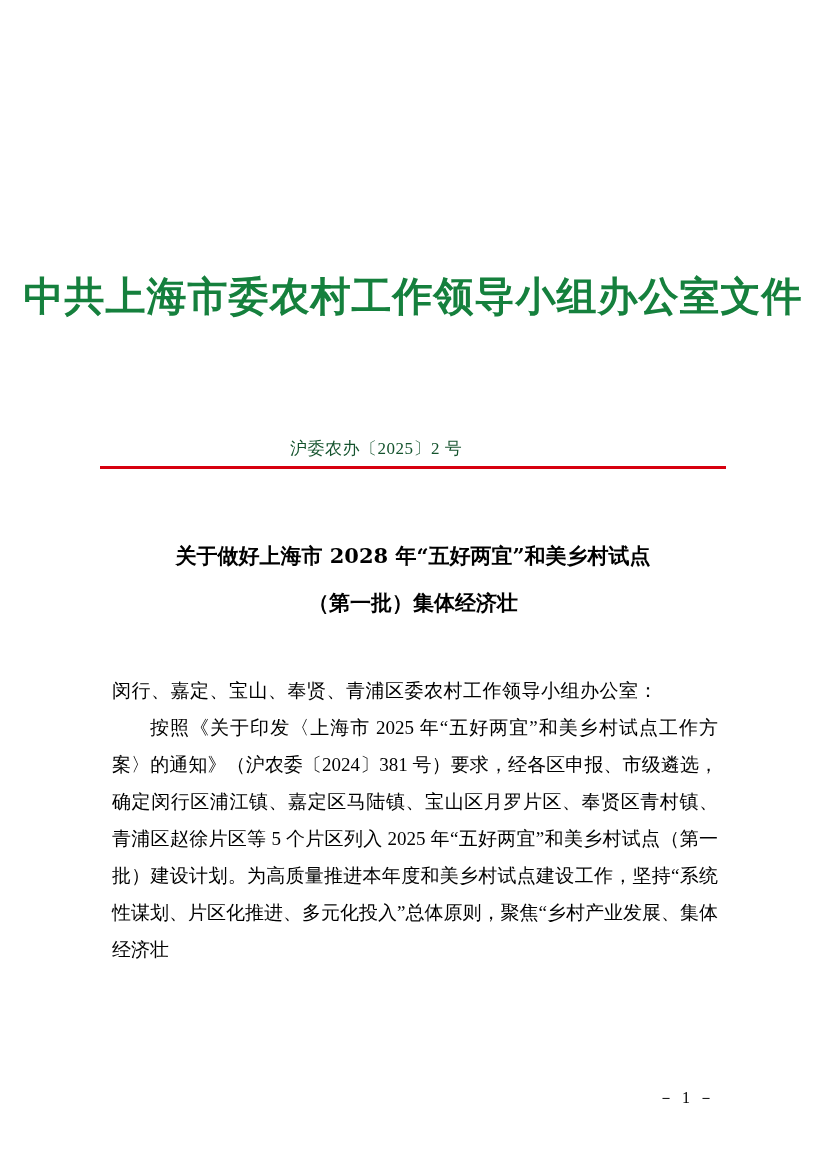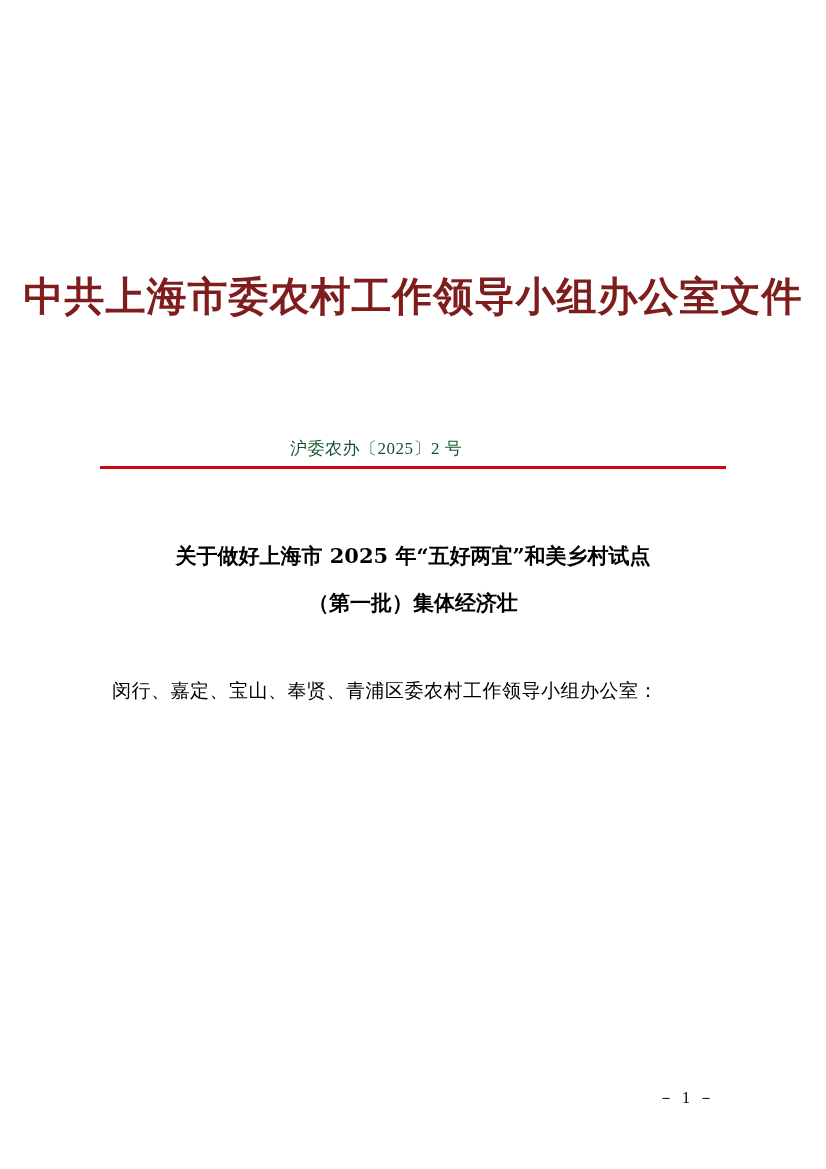--- a/index.html
+++ b/index.html
@@ -24,21 +24,21 @@
   }
   
   .masthead {
     position: absolute;
     left: 0;
     right: 0;
     top: 272px;
     text-align: center;
   }
   .masthead-title {
-    color: #7f1d1d;
+    color: #15803d;
     font-family: "DejaVu Serif", "Liberation Serif", serif;
     font-weight: bold;
     font-size: 40px;
     letter-spacing: 1px;
     line-height: 1.2;
     white-space: nowrap;
   }
   
   .doc-number {
     position: absolute;
@@ -110,23 +110,24 @@
 
   <div class="masthead">
     <div class="masthead-title">中共上海市委农村工作领导小组办公室文件</div>
   </div>
 
   <div class="doc-number">沪委农办〔2025〕2 号</div>
 
   <div class="red-rule"></div>
 
   <div class="doc-title">
-    <span class="line1">关于做好上海市 2025 年“五好两宜”和美乡村试点</span>
+    <span class="line1">关于做好上海市 2028 年“五好两宜”和美乡村试点</span>
     <span class="line2">（第一批）集体经济壮</span>
   </div>
 
   <div class="body-text">
     <p class="recipients">闵行、嘉定、宝山、奉贤、青浦区委农村工作领导小组办公室：</p>
+    <p class="indent">按照《关于印发〈上海市 2025 年“五好两宜”和美乡村试点工作方案〉的通知》（沪农委〔2024〕381 号）要求，经各区申报、市级遴选，确定闵行区浦江镇、嘉定区马陆镇、宝山区月罗片区、奉贤区青村镇、青浦区赵徐片区等 5 个片区列入 2025 年“五好两宜”和美乡村试点（第一批）建设计划。为高质量推进本年度和美乡村试点建设工作，坚持“系统性谋划、片区化推进、多元化投入”总体原则，聚焦“乡村产业发展、集体经济壮</p>
   </div>
 
   <div class="page-number">－ 1 －</div>
 
 </div>
 
 </body></html>

